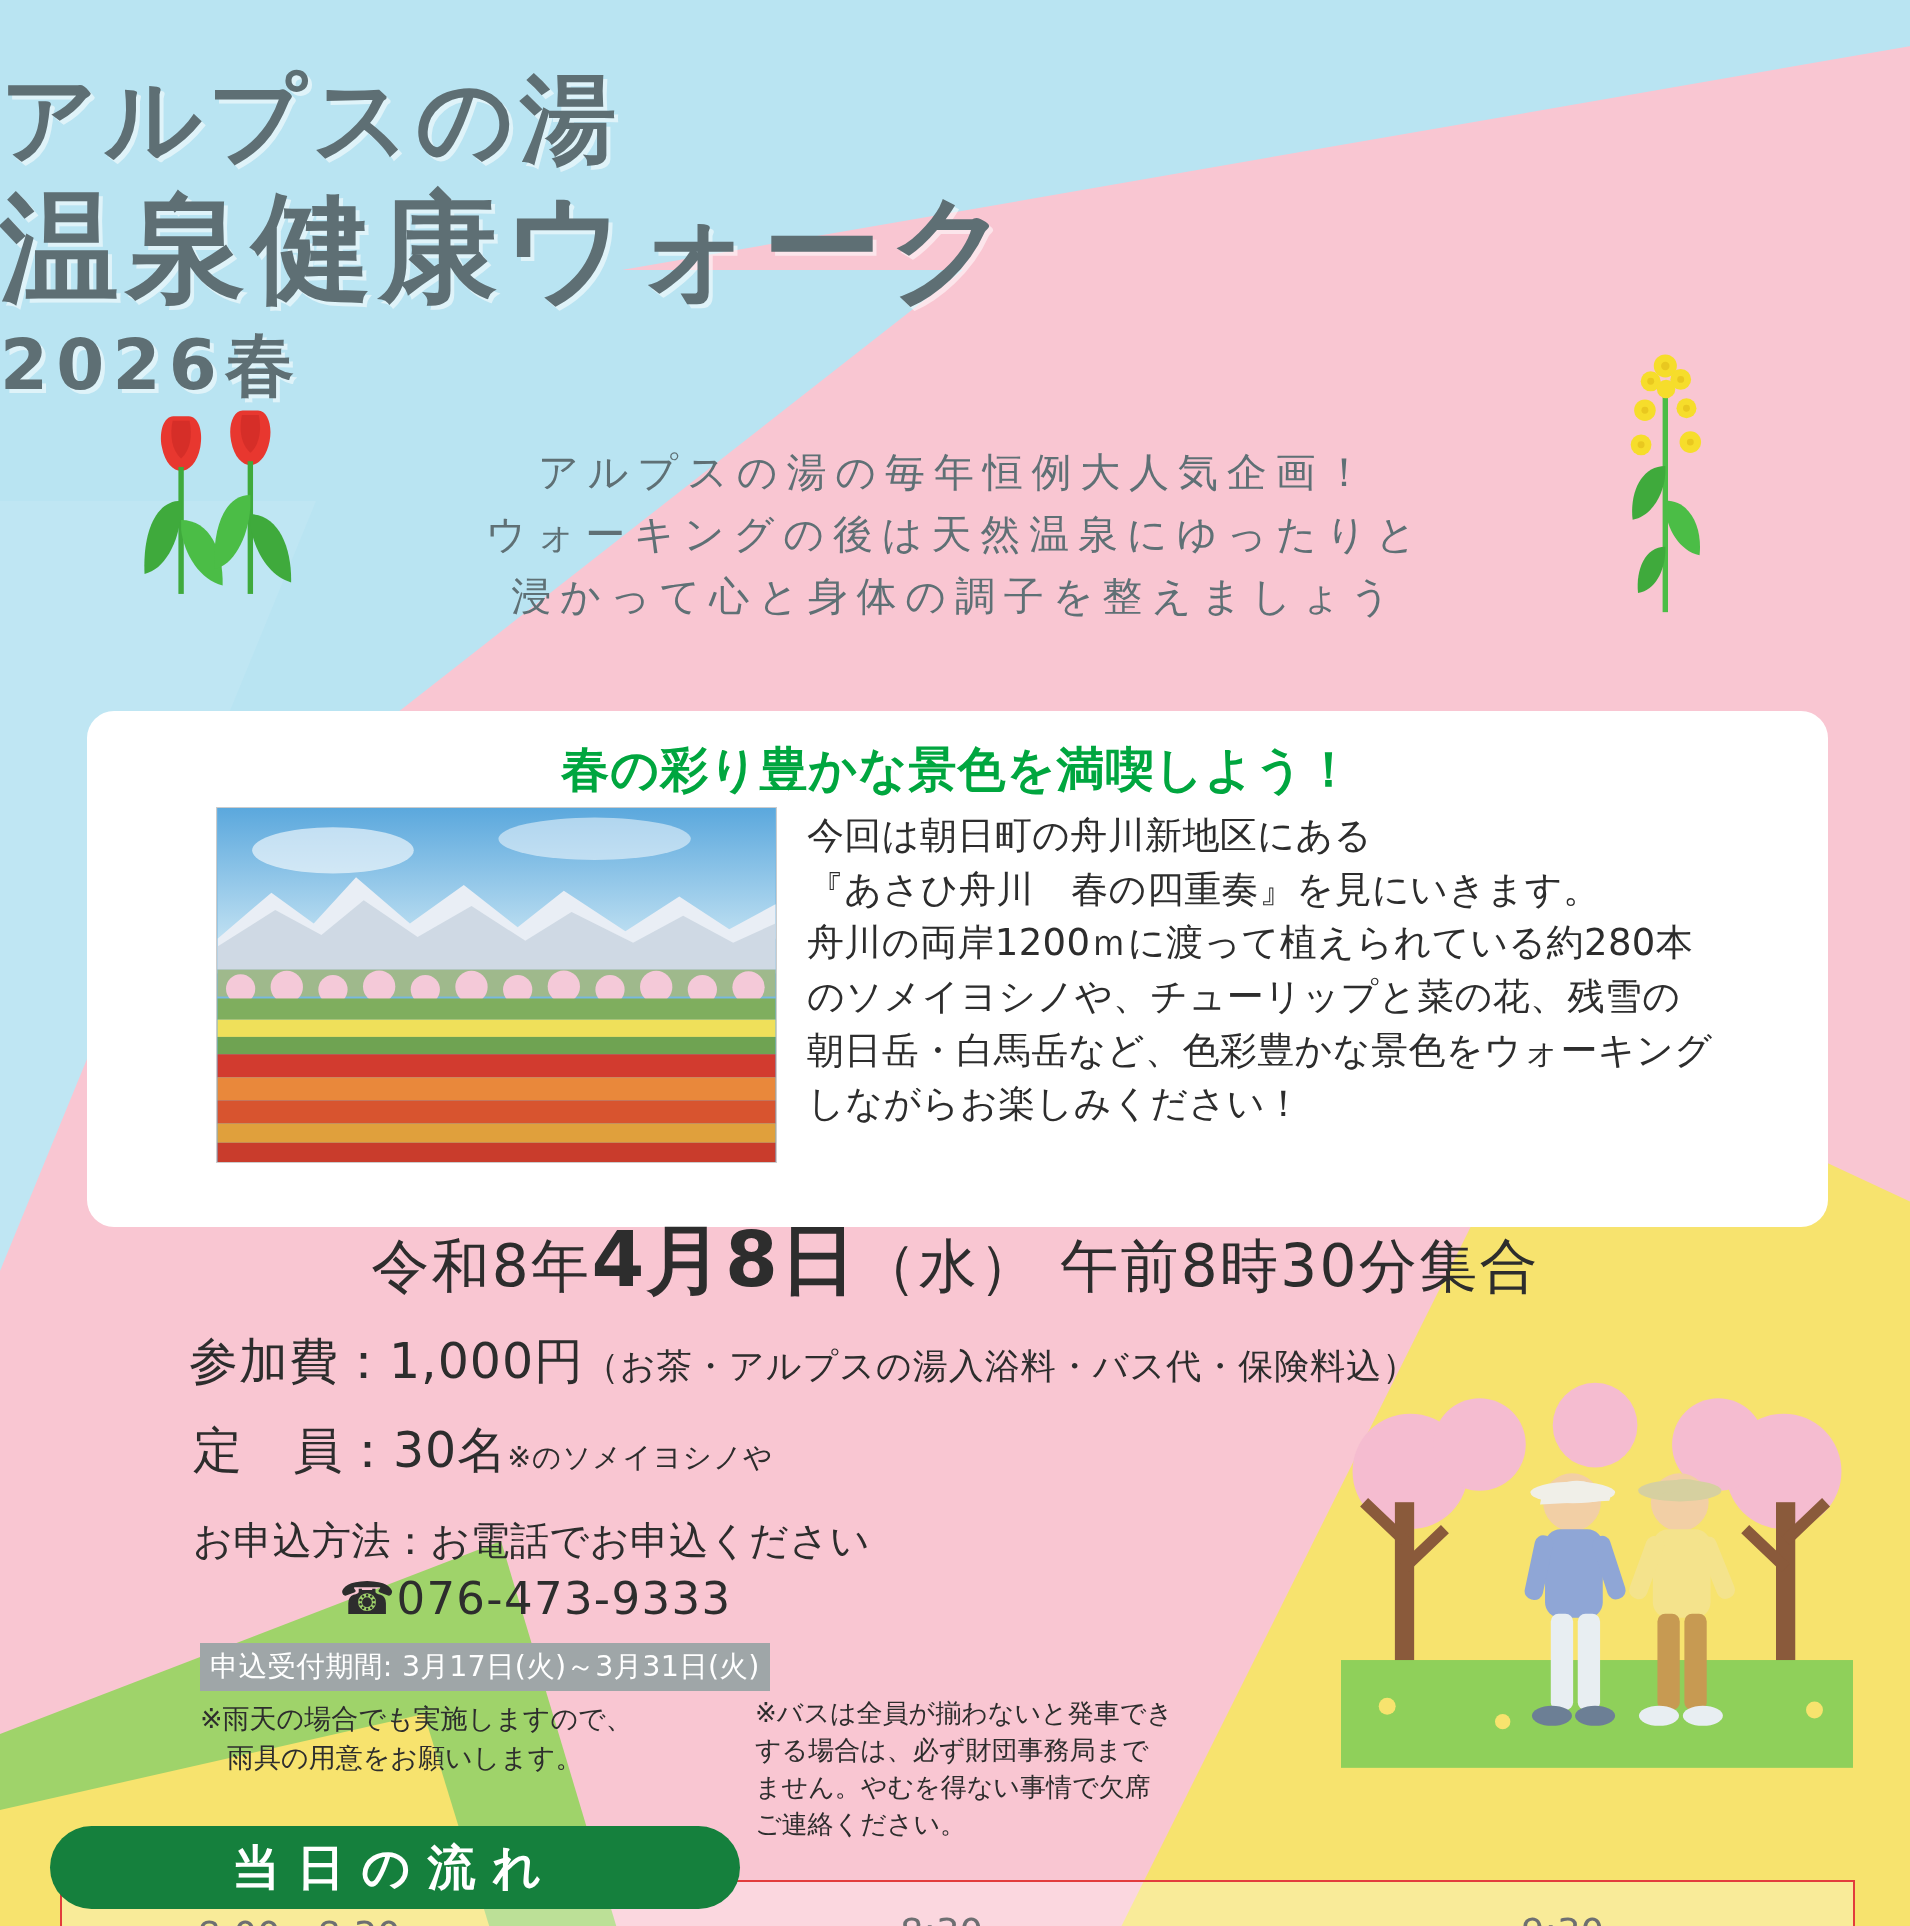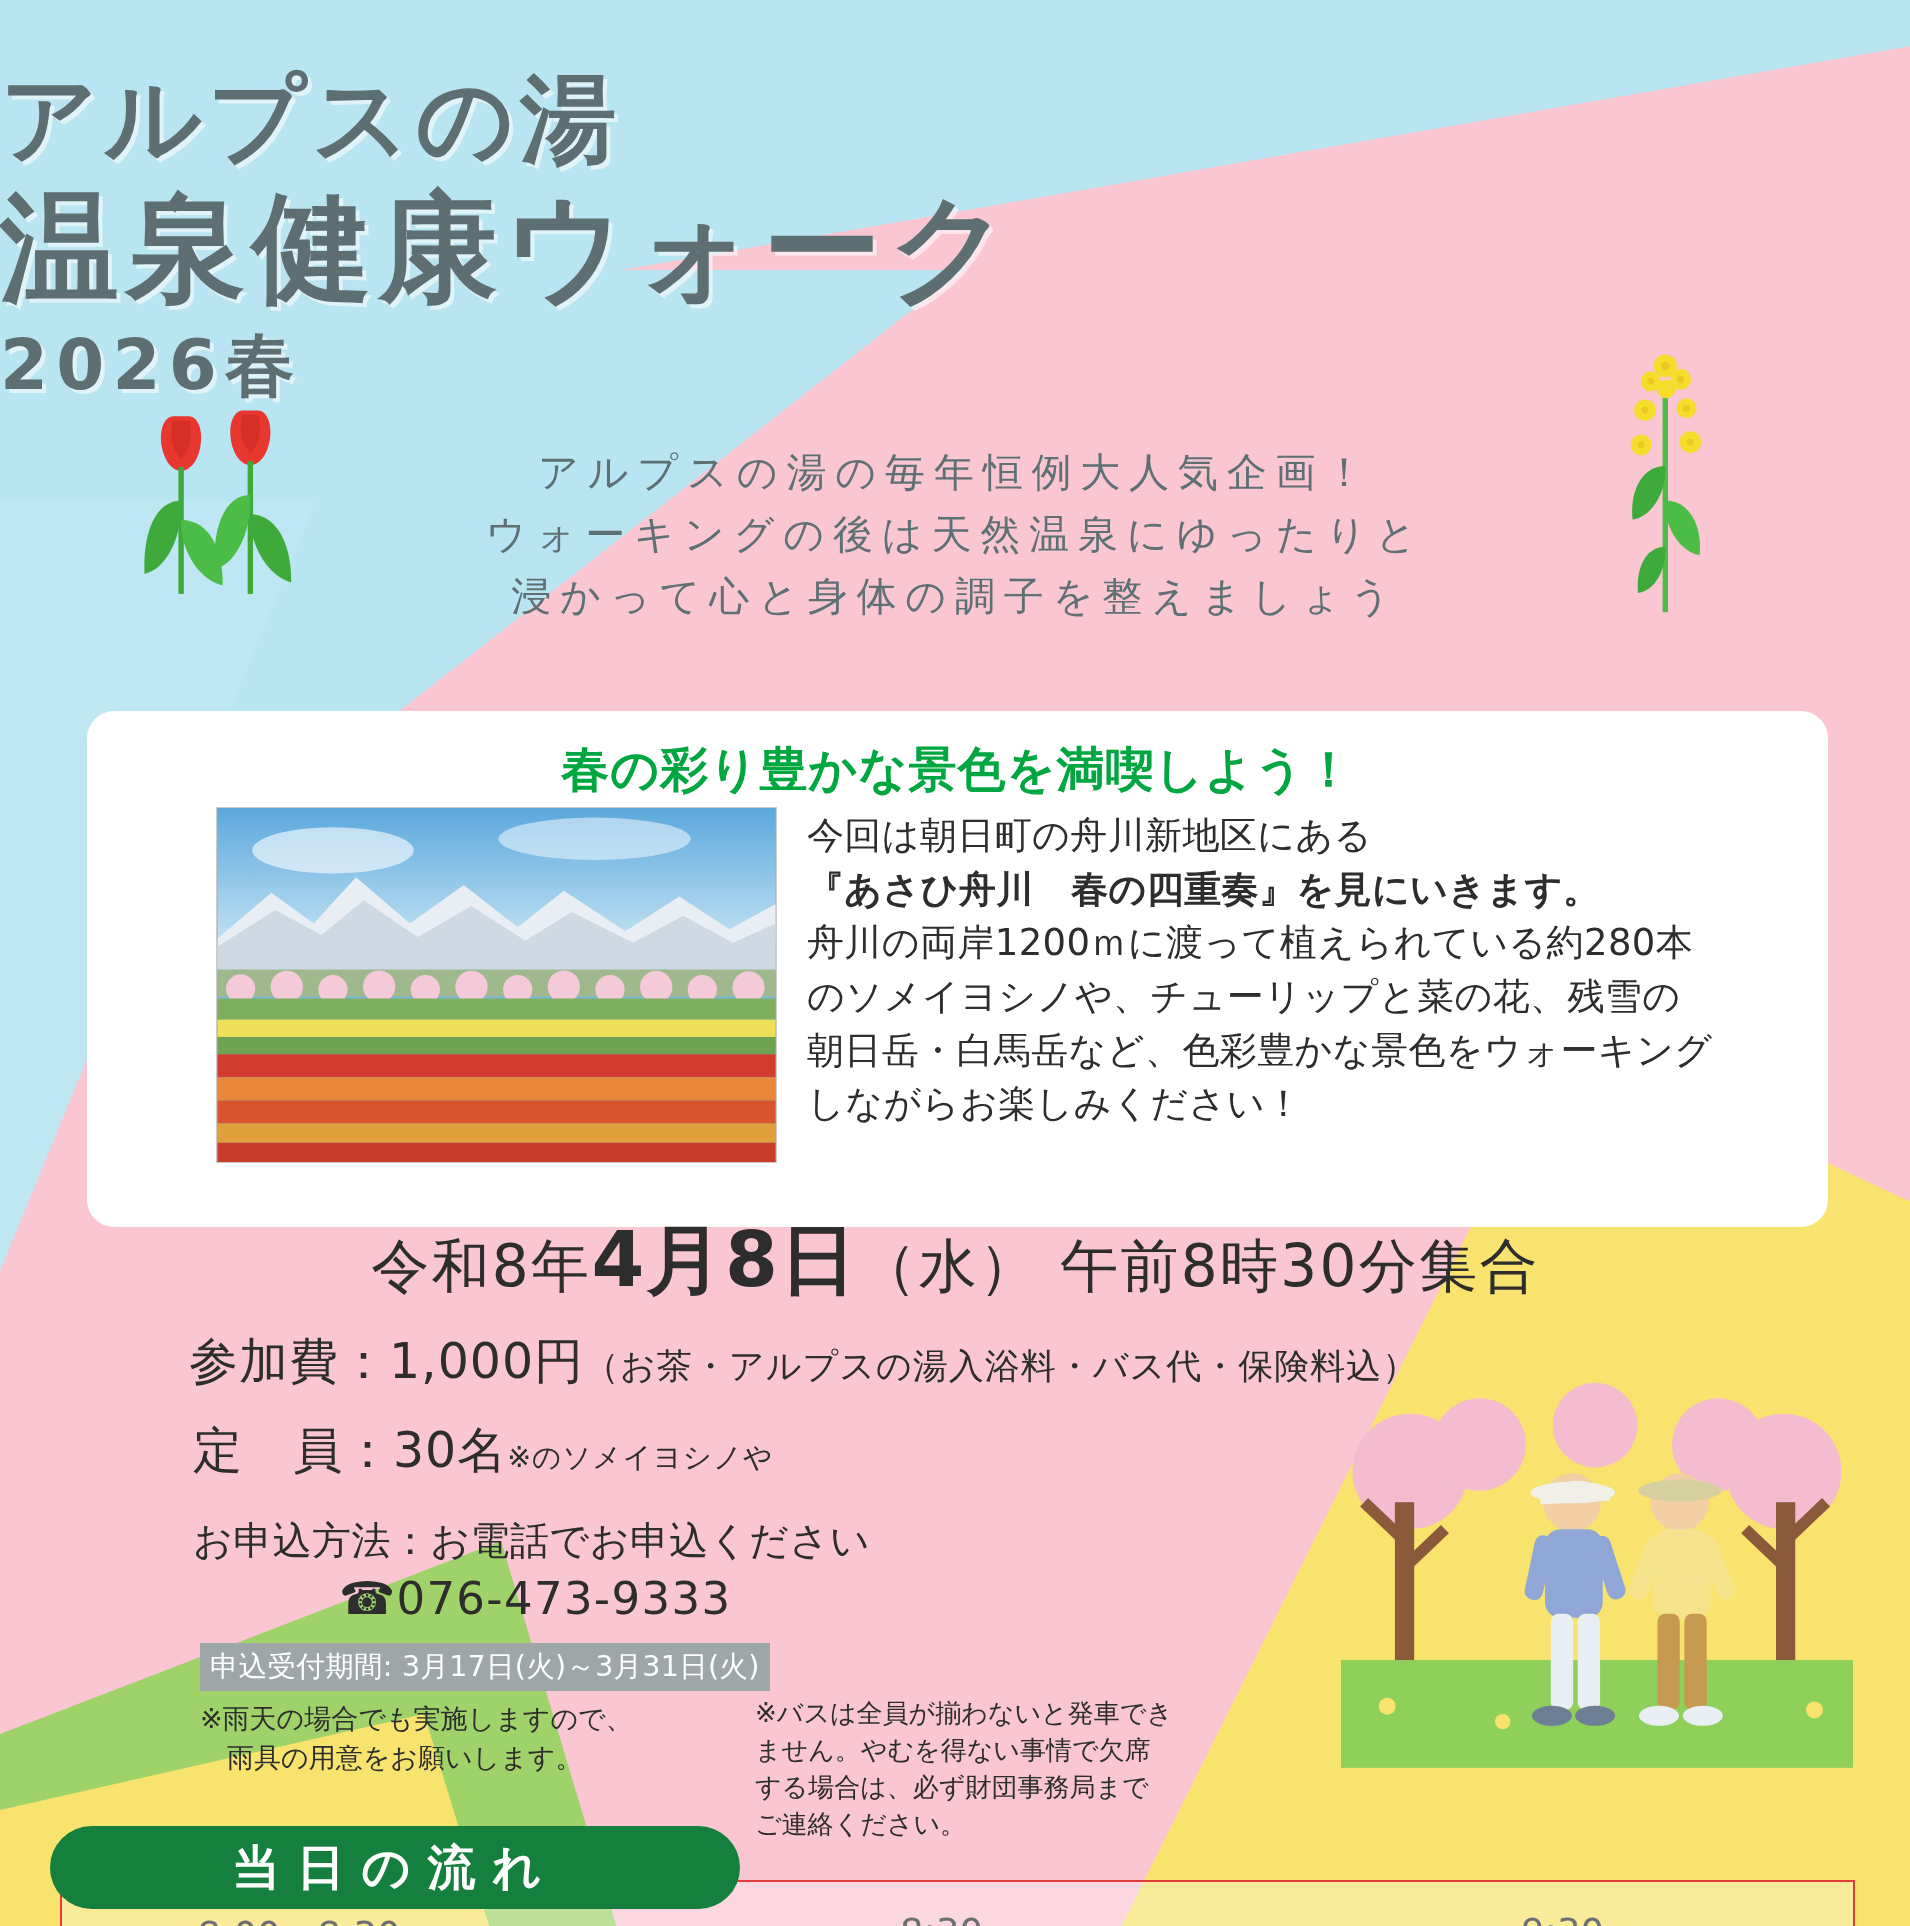--- a/index.html
+++ b/index.html
@@ -213,21 +213,21 @@
         <rect y="640" width="1450" height="60" fill="#d23b2f"></rect>
         <rect y="700" width="1450" height="60" fill="#e9883b"></rect>
         <rect y="760" width="1450" height="60" fill="#d8542f"></rect>
         <rect y="820" width="1450" height="50" fill="#e0a03c"></rect>
         <rect y="870" width="1450" height="50" fill="#c93c2c"></rect>
       </svg>
     </div>
 
     <div class="card-text">
       <div>今回は朝日町の舟川新地区にある</div>
-      <div style="font-weight:bold;">『あさひ舟川　春の四重奏』を見にいきます。</div>
+      <div style="font-weight:normal;">『あさひ舟川　春の四重奏』を見にいきます。</div>
       <div>舟川の両岸1200ｍに渡って植えられている約280本</div>
       <div>のソメイヨシノや、チューリップと菜の花、残雪の</div>
       <div>朝日岳・白馬岳など、色彩豊かな景色をウォーキング</div>
       <div>しながらお楽しみください！</div>
     </div>
   </div>
 
   <div class="date-line">
     <span>令和8年</span><span class="big">4月8日</span><span>（水）</span>&nbsp;<span>午前8時30分集合</span>
   </div>
@@ -247,22 +247,22 @@
 
   <div class="period">申込受付期間: 3月17日(火)～3月31日(火)</div>
 
   <div class="note1">
     <div>※雨天の場合でも実施しますので、</div>
     <div>　雨具の用意をお願いします。</div>
   </div>
 
   <div class="note2">
     <div>※バスは全員が揃わないと発車でき</div>
+    <div>する場合は、必ず財団事務局まで</div>
     <div>ません。やむを得ない事情で欠席</div>
-    <div>する場合は、必ず財団事務局まで</div>
     <div>ご連絡ください。</div>
   </div>
 
   <svg class="walkers" viewBox="0 0 1330 1020">
     <rect x="0" y="0" width="1330" height="1020" fill="none"></rect>
     <g fill="#f5bcd0">
       <circle cx="180" cy="250" r="150"></circle>
         <circle cx="360" cy="180" r="120"></circle>
         <circle cx="1150" cy="250" r="150"></circle>
       <circle cx="980" cy="180" r="120"></circle>

